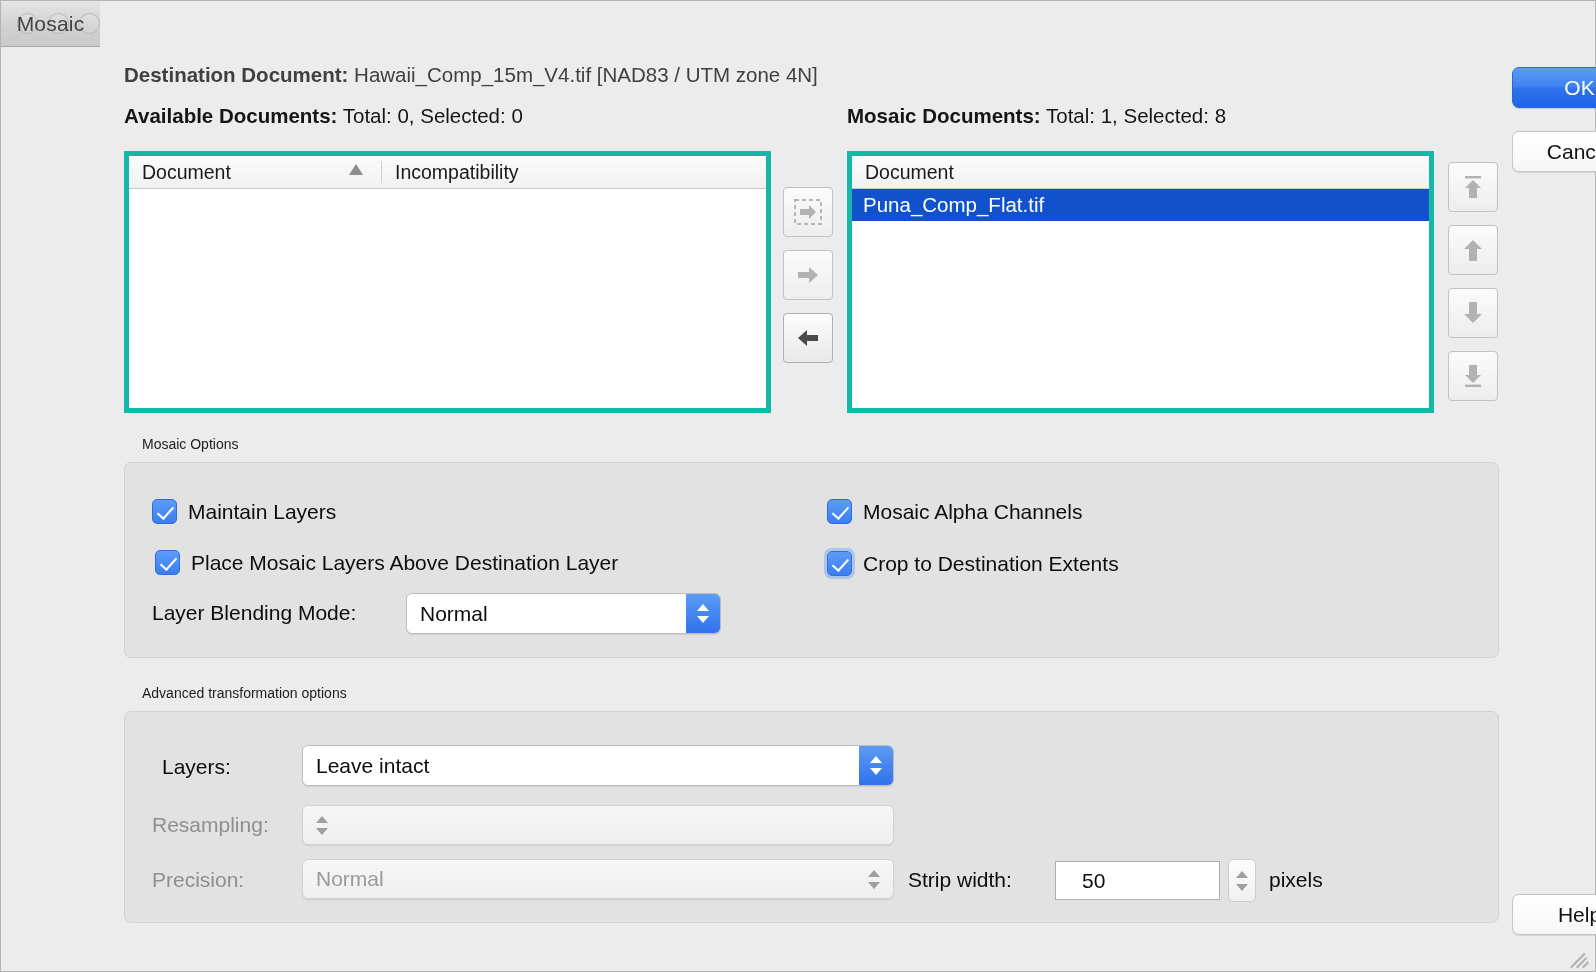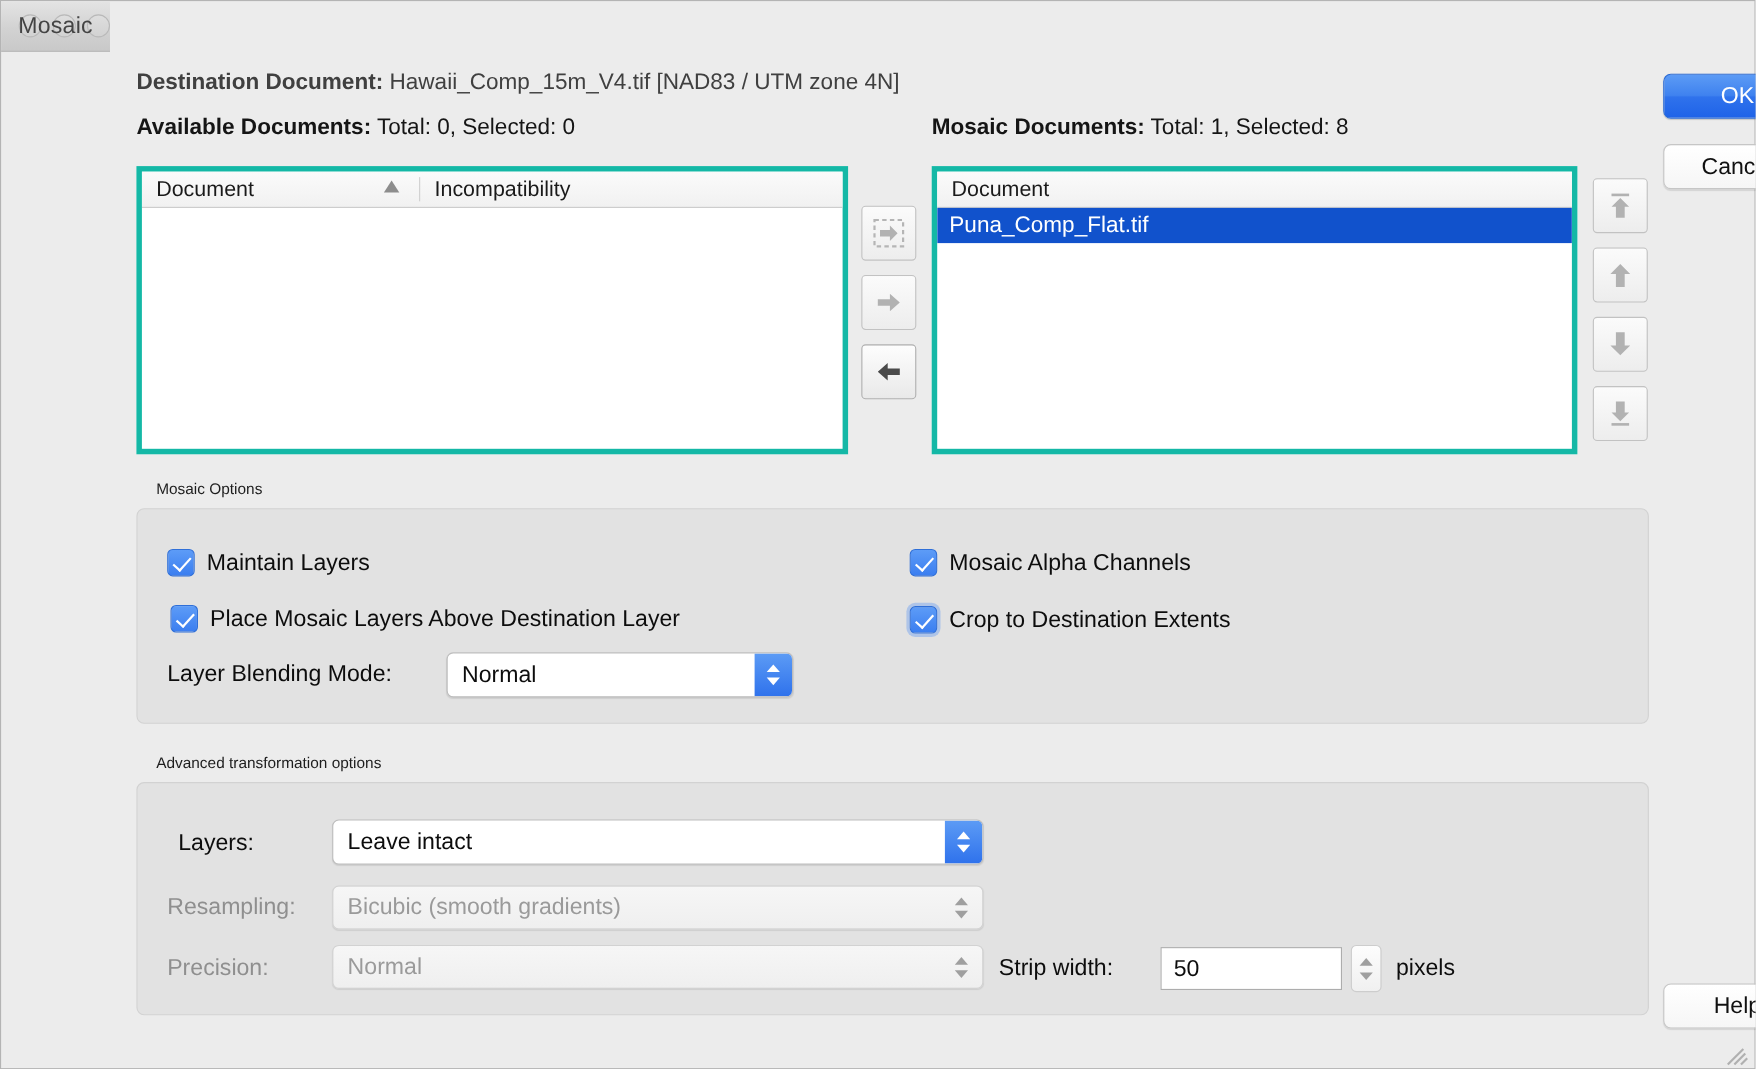--- a/index.html
+++ b/index.html
@@ -231,21 +231,21 @@
   #precision-popup   { left: 202px; top: 858px; width: 592px; height: 40px; }
 
   #blend-label { left: 52px; top: 600px; }
   #blend-popup { left: 306px; top: 592px; width: 315px; height: 41px; }
 
   
   #stripwidth-label { position: absolute; left: 808px; top: 867px; font-size: 21px; color: #0d0d0d; }
   #stripwidth-input {
     position: absolute; left: 955px; top: 860px; width: 165px; height: 39px;
     background: #fff; border: 1px solid #adadad;
-    display: flex; align-items: center; padding-left: 11px;
+    display: flex; align-items: center; padding-left: 26px;
     font-size: 21px; color: #0d0d0d;
   }
   #stripwidth-stepper {
     position: absolute; left: 1128px; top: 858px; width: 28px; height: 43px;
     border-radius: 5px;
     background: linear-gradient(to bottom,#fdfdfd,#f0f0f0);
     border: 1px solid #cdcdcd;
     display: flex; flex-direction: column; align-items: center; justify-content: center; gap: 6px;
   }
   #pixels-label { position: absolute; left: 1169px; top: 867px; font-size: 21px; color: #0d0d0d; }
@@ -405,21 +405,20 @@
     <div class="popup" id="layers-popup">
       <span class="val">Leave intact</span>
       <span class="arrows-blue">
         <i class="caretup"></i>
           <i class="caretdn"></i>
       </span>
     </div>
 
     <div class="fieldlabel disabled" id="resampling-label">Resampling:</div>
     <div class="popup disabled" id="resampling-popup">
-      <span class="val">Bicubic (smooth gradients)</span>
       <span class="arrows-gray">
         <i class="caretup g"></i>
           <i class="caretdn g"></i>
       </span>
     </div>
 
     <div class="fieldlabel disabled" id="precision-label">Precision:</div>
     <div class="popup disabled" id="precision-popup">
       <span class="val">Normal</span>
       <span class="arrows-gray">

